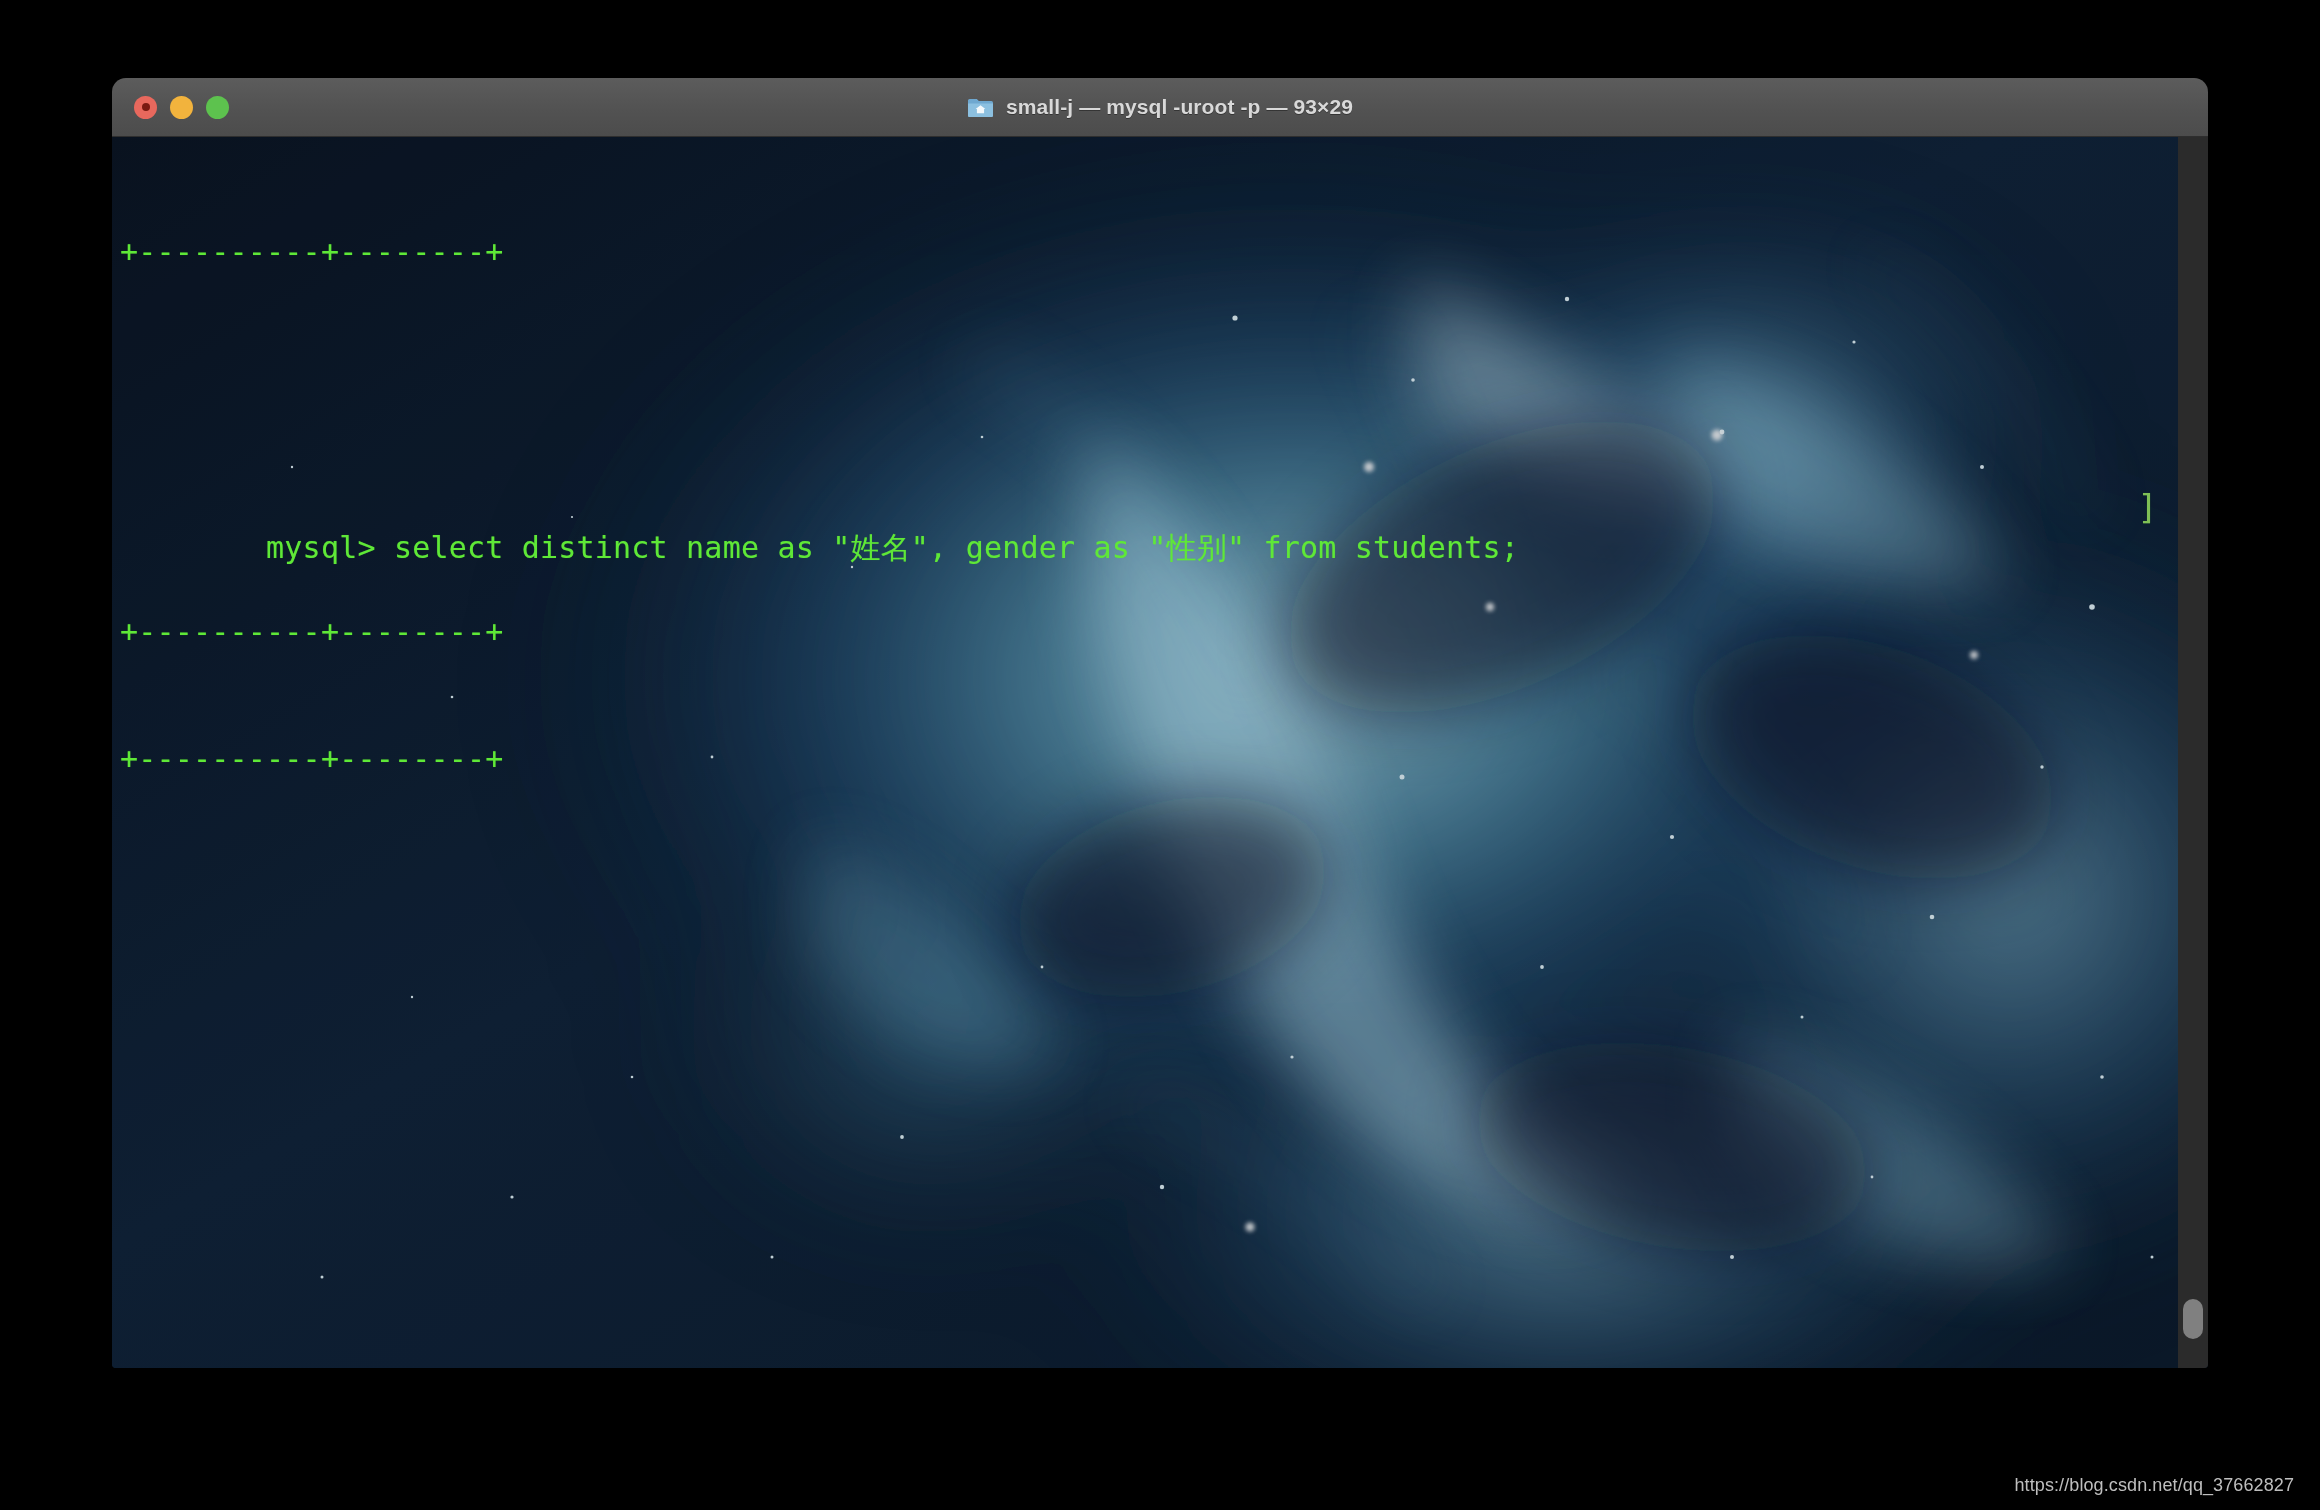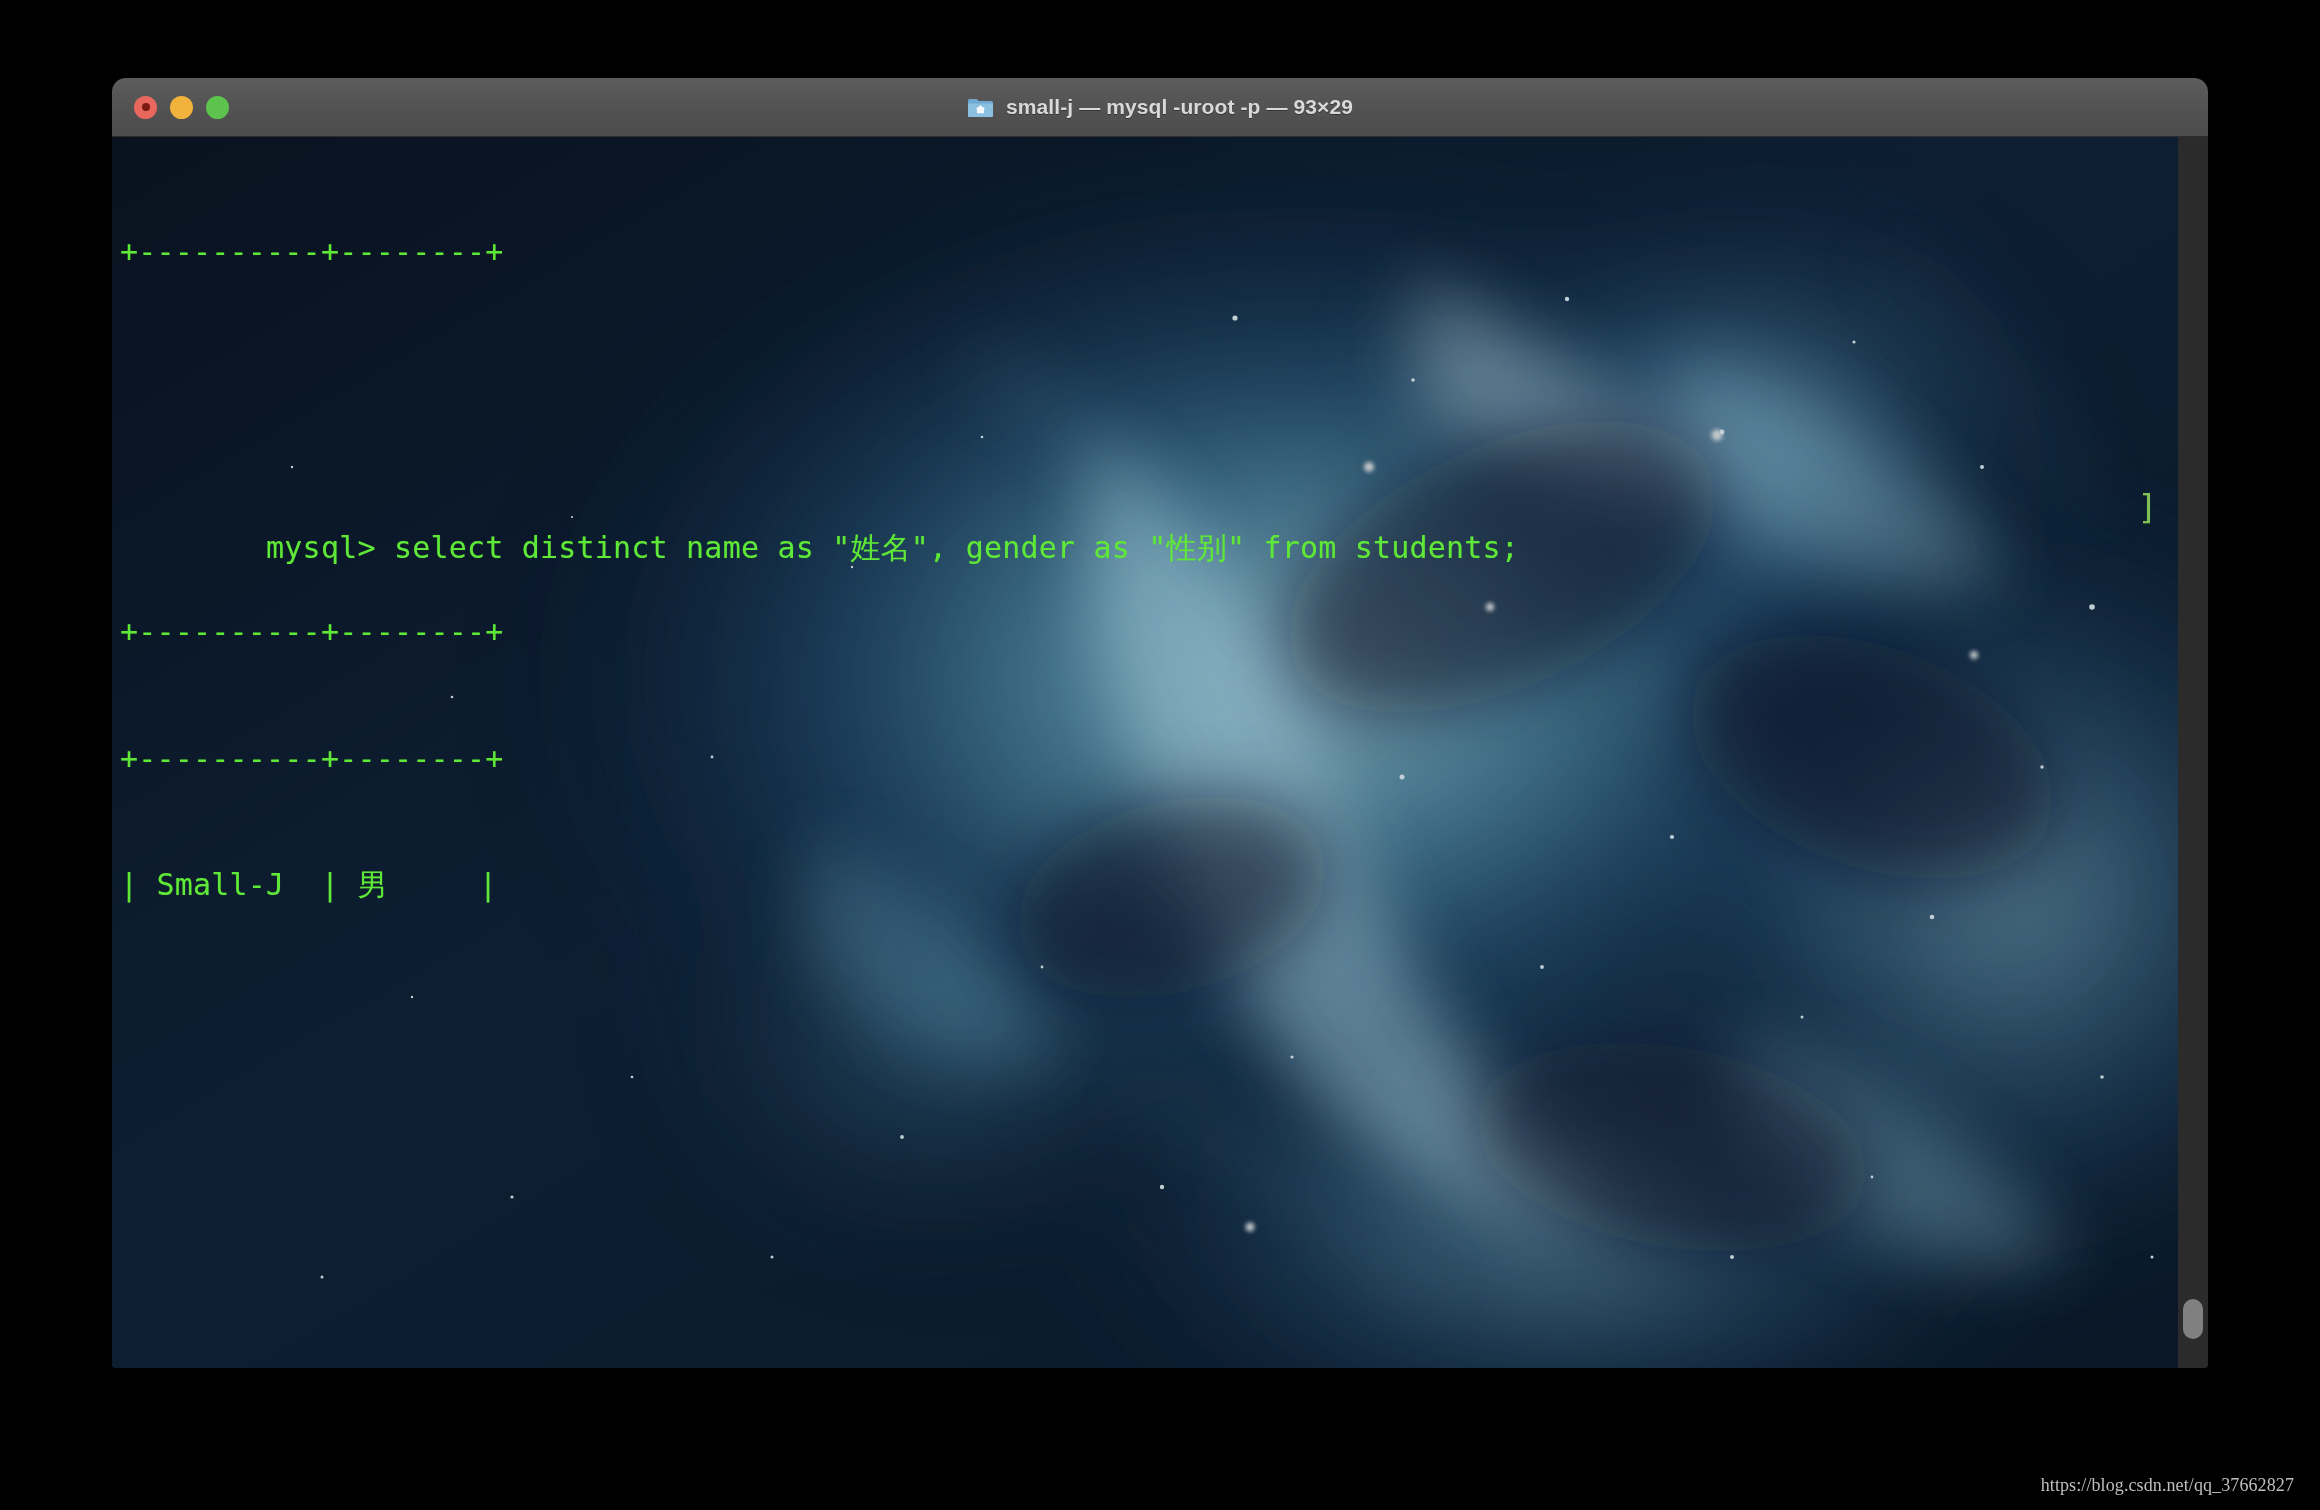--- a/index.html
+++ b/index.html
@@ -169,21 +169,21 @@
     border-radius: 10px;
     background: #808080;
   }
 
   
   .watermark {
     position: absolute;
     right: 26px;
     bottom: 14px;
     color: #cfcfcf;
-    font-family: Liberation Serif, serif;
+    font-family: Liberation Sans, sans-serif;
     font-size: 18px;
     letter-spacing: 0.1px;
     opacity: 0.92;
   }
 </style>
 </head>
 <body>
 
 <div class="window">
 
@@ -318,21 +318,20 @@
 
     <div class="screen">
       <div class="line">+----------+--------+</div>
       <div class="line blank"></div>
       <div class="line">
         <span>mysql&gt; select distinct name as "姓名", gender as "性别" from students;</span>
         <span class="edge-mark">]</span>
       </div>
       <div class="line">+----------+--------+</div>
       <div class="line">+----------+--------+</div>
-      <div class="line">| Small-J  | 男     |</div>
       
       
       
       
       
       
       
       
       
       

